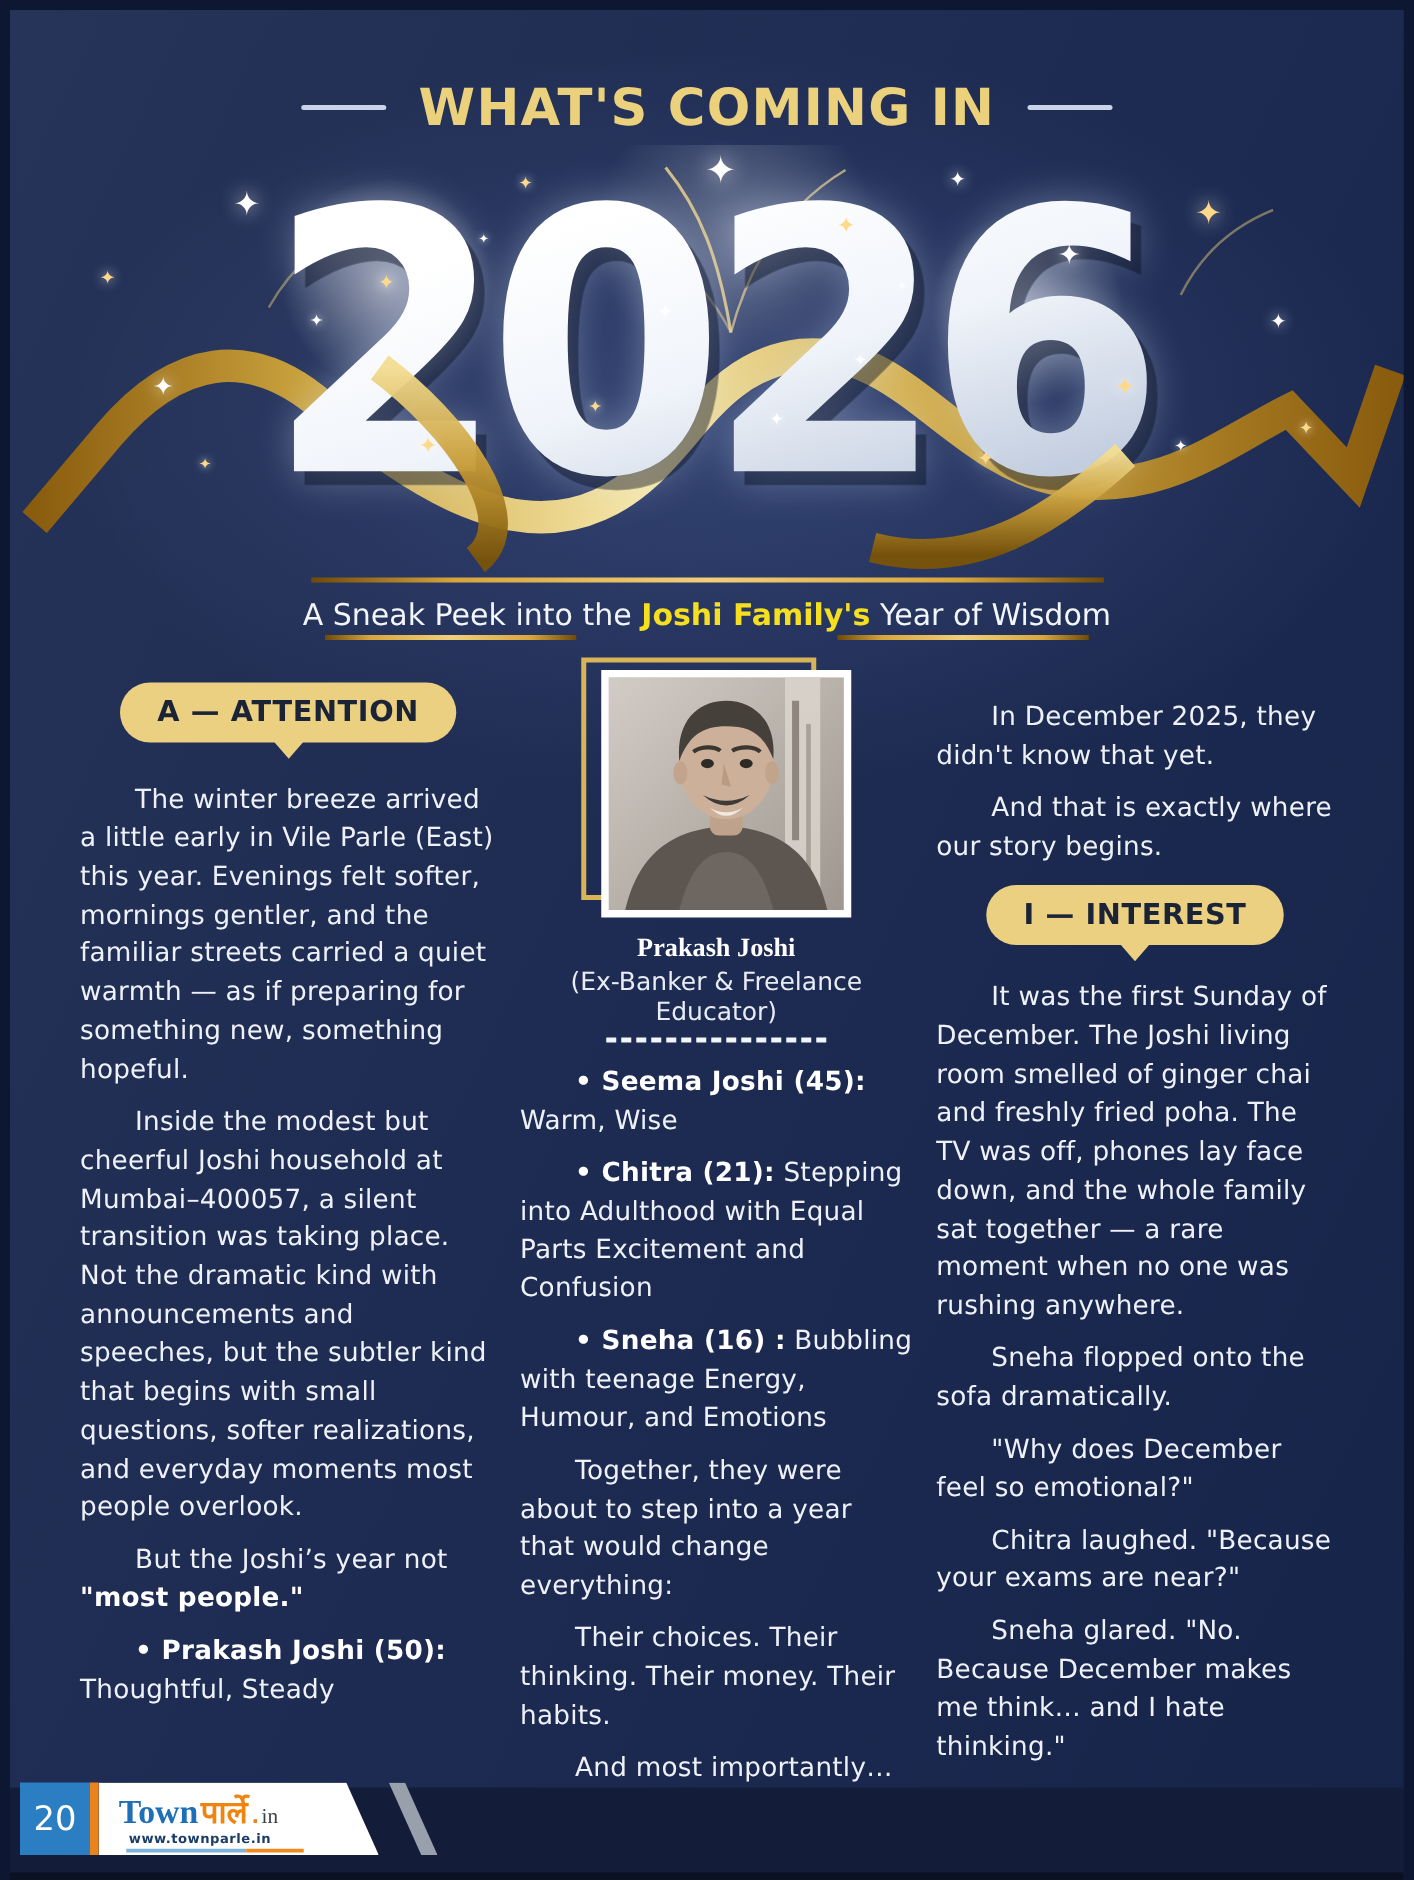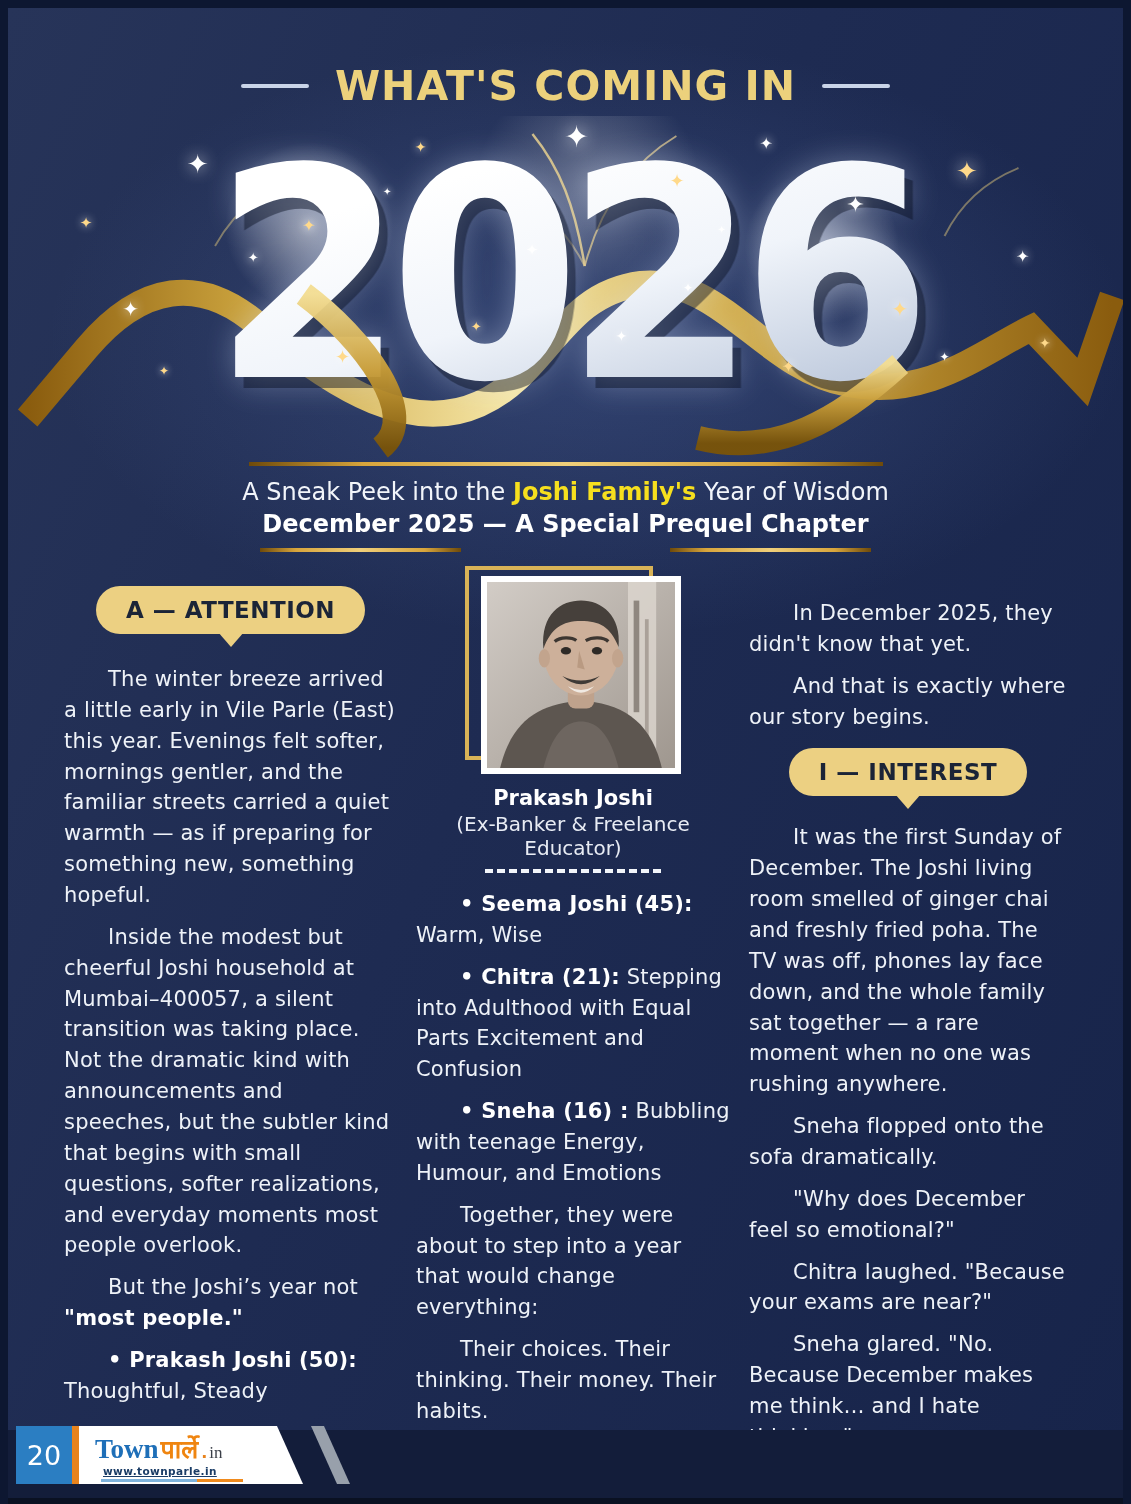--- a/index.html
+++ b/index.html
@@ -112,21 +112,21 @@
     border-top:15px solid #ecd082;
   }
   .col-left .badge-wrap{margin:28px 0 30px 0;}
   .col-right .first{margin-top:40px;}
   .col-right .badge-wrap{margin:16px 0 26px 0;}
   
   .photo-frame{position:relative;width:216px;height:208px;margin:8px auto 0 auto;box-sizing:border-box;}
   .pf-gold{position:absolute;left:0;top:0;width:188px;height:194px;border:4px solid #d9b357;box-sizing:border-box;}
   .pf-white{position:absolute;right:0;bottom:0;width:200px;height:198px;background:#ffffff;}
   .photo{position:absolute;inset:6px;overflow:hidden;background:#b9b1aa;}
-  .caption{margin-top:12px;text-align:center;font-size:21px;font-weight:bold;color:#ffffff;}
+  .caption{margin-top:12px;text-align:center;font-size:21px;font-weight:bold;color:#ffffff;font-family:Liberation Serif, serif;}
   .subcaption{margin-top:2px;text-align:center;font-size:20px;color:#e8ecf4;}
   .dashed-divider{
     width:176px;margin:9px auto 16px auto;
     border-top:4px dashed #f2f5fa;
   }
   
   .footer-bar{
     position:absolute;left:0;right:0;bottom:0;height:74px;
     background:#131d3a;z-index:5;
   }
@@ -152,21 +152,21 @@
   .gray-slash{
     width:62px;height:100%;margin-left:-14px;
     background:#98a0ab;
     clip-path:polygon(22px 0, 35px 0, 61px 100%, 48px 100%);
   }
   .logo-line{display:flex;align-items:baseline;}
   .logo-town{font-family:"Liberation Serif",serif;font-weight:bold;font-size:27px;color:#1e6fb8;text-align:center;}
   .logo-parle{font-family:"DejaVu Sans",sans-serif;font-weight:bold;font-size:25px;color:#ef8510;margin-left:2px;}
   .logo-dot{font-size:16px;color:#e8831d;margin-left:3px;font-weight:bold;}
   .logo-in{font-family:"Liberation Serif",serif;font-size:17px;color:#3a3f48;margin-left:2px;}
-  .logo-url{font-size:10.5px;font-weight:bold;color:#1a3c66;margin:0 0 0 8px;letter-spacing:0.4px;text-decoration:underline;}
+  .logo-url{font-size:10.5px;font-weight:bold;color:#1a3c66;margin:0 0 0 8px;letter-spacing:0.4px;}
   .logo-underline{display:flex;height:3px;width:152px;margin:2px 0 0 6px;}
   .logo-underline .u-blue{width:96px;background:#7fb3dc;}
   .logo-underline .u-orange{width:46px;background:#f08a1c;}
 </style>
 </head>
 <body>
 
 <div class="page">
   <div class="page-inner">
 
@@ -231,21 +231,20 @@
           <span class="sparkle" style="left: 34%; top: 22%; font-size: 10px; color: rgb(255, 255, 255); text-shadow: rgba(255, 255, 255, 0.9) 0px 0px 6px;">✦</span>
           <span class="sparkle" style="left: 64%; top: 33%; font-size: 10px; color: rgb(255, 255, 255); text-shadow: rgba(255, 255, 255, 0.9) 0px 0px 6px;">✦</span>
           <span class="sparkle" style="left: 84%; top: 70%; font-size: 12px; color: rgb(255, 255, 255); text-shadow: rgba(255, 255, 255, 0.9) 0px 0px 7px;">✦</span>
           <span class="sparkle" style="left: 14%; top: 74%; font-size: 12px; color: rgb(255, 217, 138); text-shadow: rgba(255, 255, 255, 0.9) 0px 0px 7px;">✦</span>
         </div>
     </div>
 
     <div class="subtitle-block">
       <div class="gold-line top"></div>
       <p class="sub1"><span>A Sneak Peek into the </span><span class="hl">Joshi Family's</span><span> Year of Wisdom</span></p>
-      <p class="sub2">December 2025 — A Special Prequel Chapter</p>
       <div class="gold-line-row">
         <div class="gold-line seg"></div>
         <div class="gold-line seg"></div>
       </div>
     </div>
 
     <main class="columns">
 
       <section class="col col-left">
         <div class="badge-wrap">

